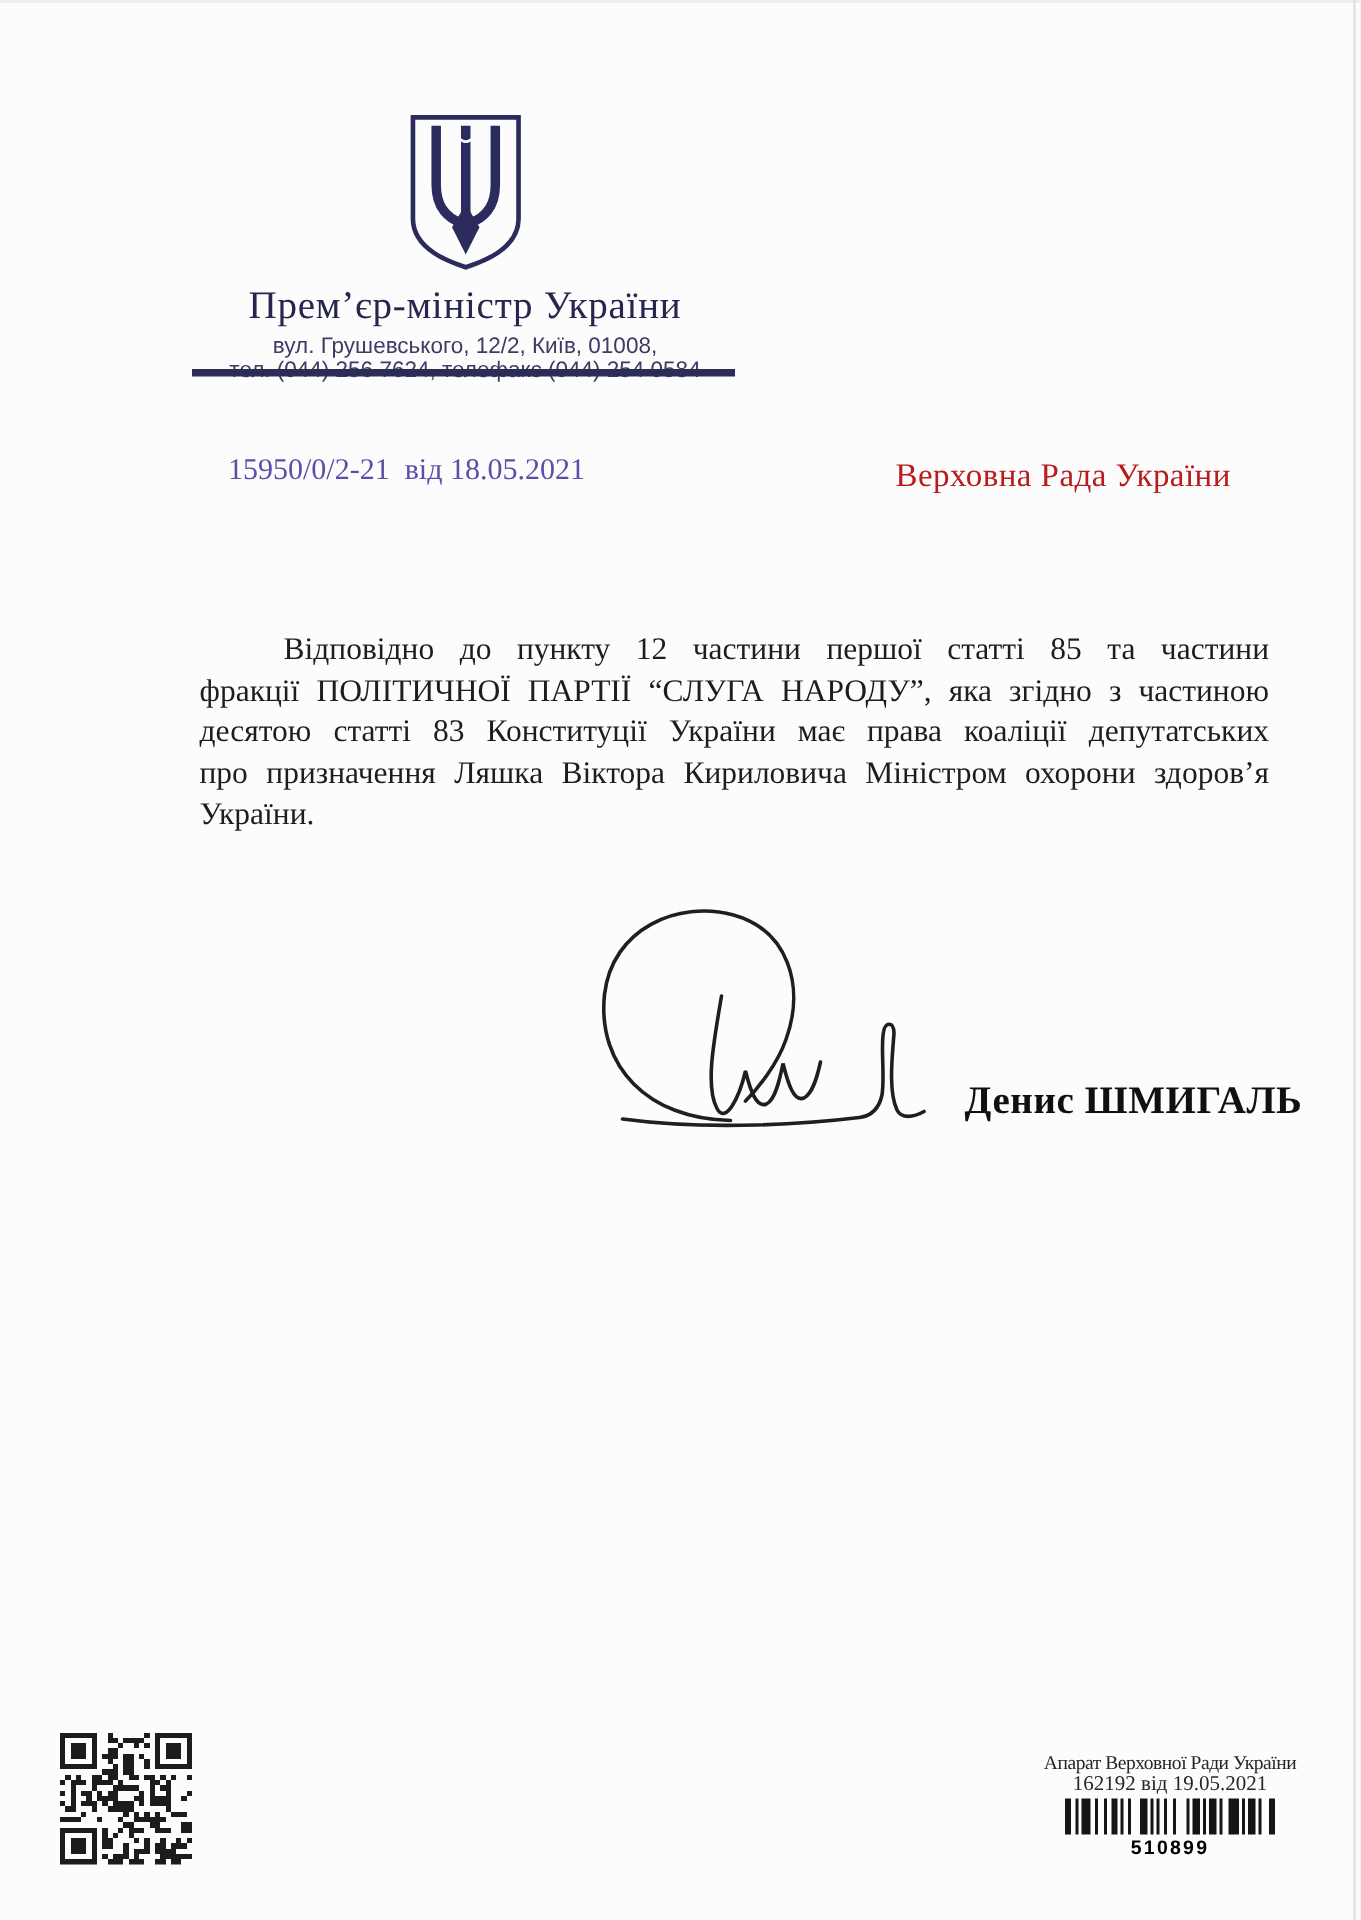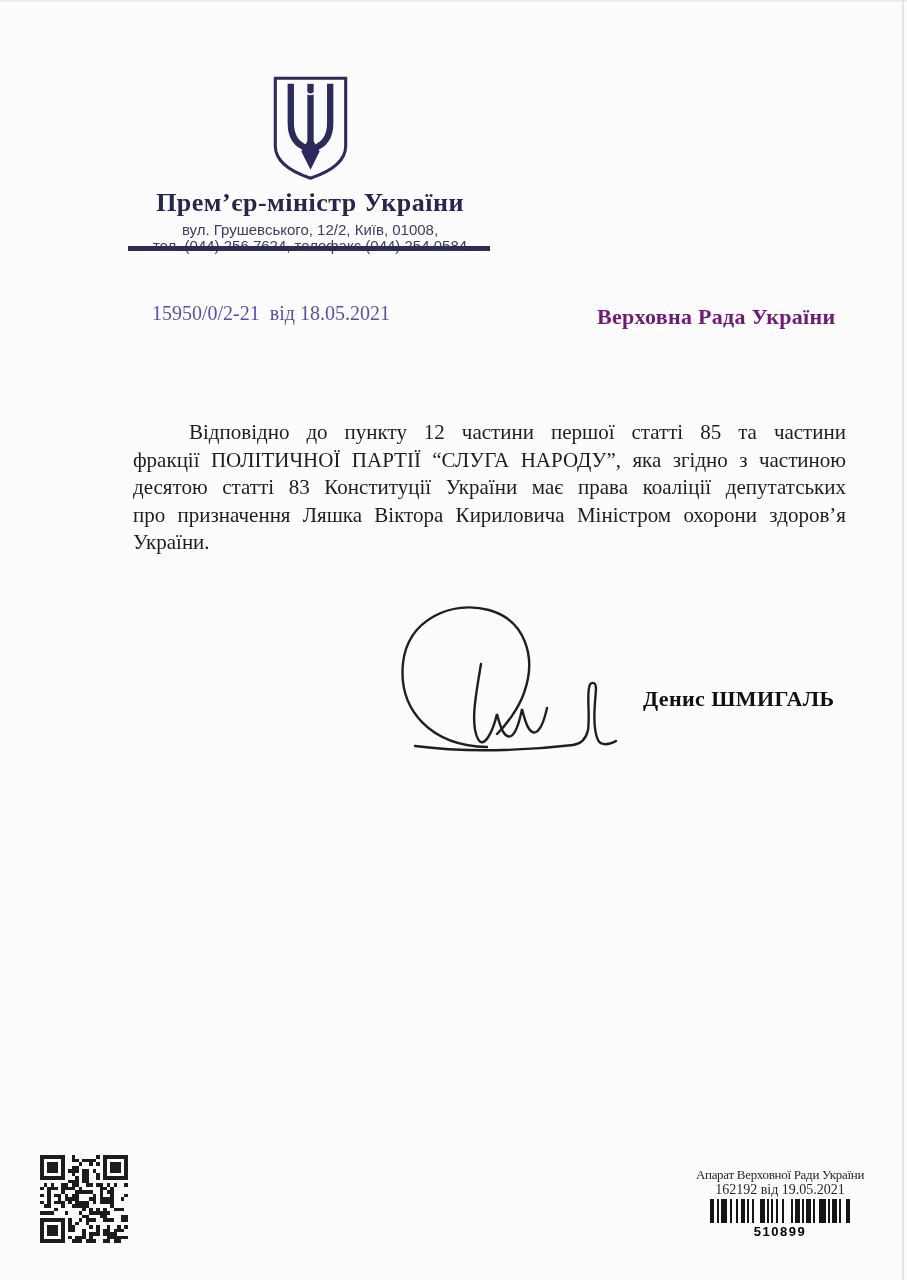--- a/index.html
+++ b/index.html
@@ -10,43 +10,43 @@
     font-family:"Liberation Serif", serif; color:#1e1e1e;
   }
   .scan-edge-right { position:absolute; top:0; right:3px; width:2px; height:100%;
     background:#dcdce3; opacity:.7; }
   .scan-edge-top { position:absolute; top:0; left:0; width:100%; height:2px;
     background:#e3e3e9; opacity:.6; }
 
   
   .letterhead { position:absolute; left:118px; top:74px; width:384px; text-align:center; }
   .emblem { display:inline-block; }
-  .lh-title { margin-top:3px; font-weight:bold; font-size:26px; letter-spacing:.5px; color:#26264f; }
+  .lh-title { margin-top:3px; font-weight:normal; font-size:26px; letter-spacing:.5px; color:#26264f; }
   .lh-addr { font-family:"Liberation Sans", sans-serif; font-size:15px; line-height:16px; color:#3c3c64; }
   .lh-addr.first { margin-top:4px;text-align:center; }
   .lh-rule { position:absolute; left:128px; top:246px; width:362px; height:2px;
     border-top:2px solid #2c2c55; border-bottom:3px solid #2c2c55; }
 
   
   .ref-number { position:absolute; left:152px; top:302px; font-size:20px;
     color:#5a4fa8; white-space:pre; }
-  .addressee { position:absolute; left:597px; top:304px; font-weight:bold;
-    font-size:22px; letter-spacing:.3px; color:#701a75; }
+  .addressee { position:absolute; left:597px; top:304px; font-weight:normal;
+    font-size:22px; letter-spacing:.3px; color:#b91c1c; }
 
   
   .body-text { position:absolute; left:133px; top:419px; width:713px;
     font-size:21px; color:#1d1d1d; }
   .body-text .jline { line-height:27.6px; text-align:justify; text-align-last:justify; }
   .body-text .jline.first { text-indent:56px; }
   .body-text .lline { line-height:27.6px; text-align:left; }
 
   
   .signature { position:absolute; left:390px; top:597px; }
-  .signer-name { position:absolute; left:643px; top:686px; font-weight:bold;
-    font-size:22px; letter-spacing:.4px; color:#101010; }
+  .signer-name { position:absolute; left:643px; top:719px; font-weight:bold;
+    font-size:26px; letter-spacing:.4px; color:#101010; }
 
   
   .qr { position:absolute; left:40px; top:1155px; width:88px; height:92px; }
 
   
   .reg-stamp { position:absolute; left:693px; top:1167px; width:174px;
     text-align:center; color:#262626; }
   .stamp-org { font-size:13px; letter-spacing:-.3px; line-height:15px; }
   .stamp-num-date { font-size:14px; line-height:15px; }
   .barcode { width:140px; height:24px; margin:2px auto 0; display:flex; }

